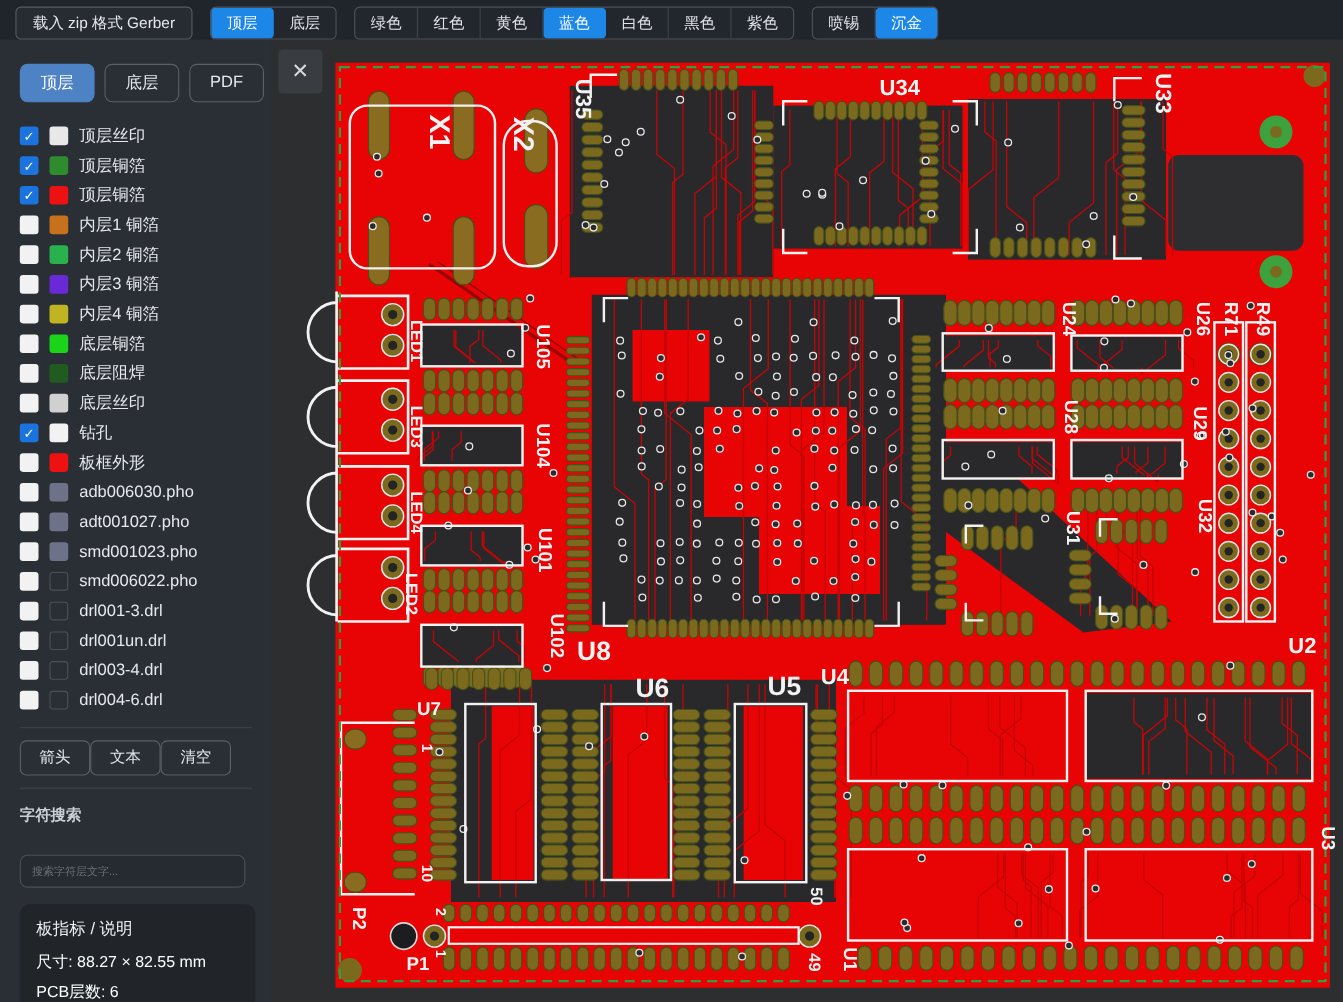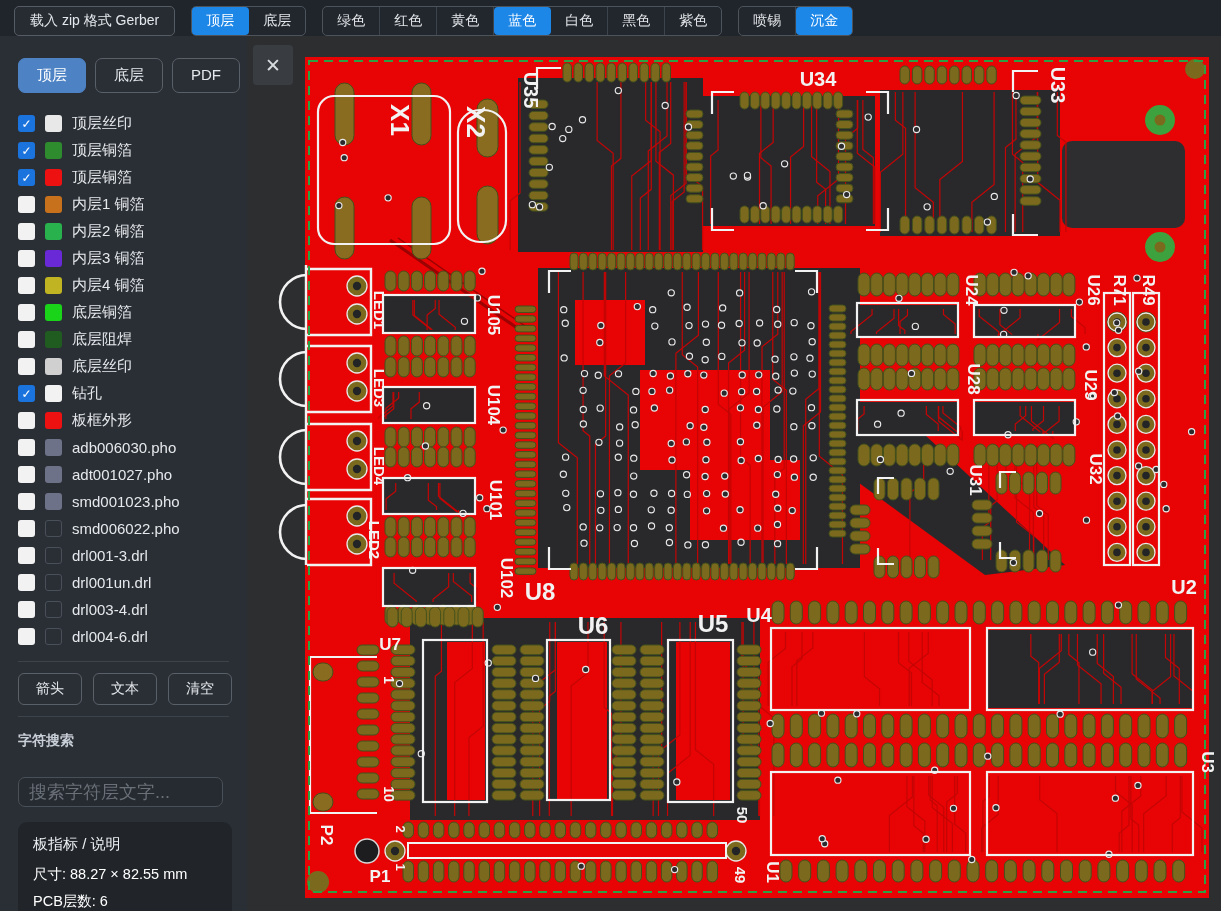--- a/index.html
+++ b/index.html
@@ -22,25 +22,25 @@
   .tab{padding:7px 18px;border:1px solid #5a6068;border-radius:7px;font-size:15px;color:#e4e8ec;background:transparent}
   .tab.active{background:#4d82c4;border-color:#4d82c4;color:#fff}
   .layer-row{display:flex;align-items:center;gap:10px;height:27px}
   .cb{width:17px;height:17px;border-radius:3px;background:#f2f2f2;flex:0 0 auto;
       display:flex;align-items:center;justify-content:center;font-size:12px;color:#fff}
   .cb.on{background:#1b74dd}
   .sw{width:17px;height:17px;border-radius:3px;flex:0 0 auto}
   .sw.none{background:transparent;border:1px solid #4a505a;box-sizing:border-box}
   .layer-label{font-size:15px;color:#e6e9ec;white-space:nowrap}
   .divider{border:none;border-top:1px solid #3d434b;margin:11px 18px 11px 0}
-  .tools{display:flex;gap:11px}
+  .tools{display:flex;}
   .tool-btn{border:1px solid #5a6068;border-radius:6px;padding:6px 17px;font-size:14px;color:#e4e8ec;background:transparent}
   .search-label{font-size:14px;font-weight:bold;color:#c9cfd6;margin:15px 0 27px}
   .search-input{width:205px;height:30px;box-sizing:border-box;background:#262b31;border:1px solid #4a5057;
-                border-radius:7px;color:#dfe3e8;font-size:18px;padding:0 10px;outline:none;font-family:"Liberation Sans",sans-serif}
+                border-radius:7px;color:#dfe3e8;font-size:10px;padding:0 10px;outline:none;font-family:"Liberation Sans",sans-serif}
   .search-input::placeholder{color:#6a7078}
   .info-card{margin-top:15px;width:214px;background:#212529;border-radius:9px;padding:13px 0 13px 15px;box-sizing:border-box}
   .info-title{font-weight:normal;font-size:15px;color:#eef1f4;margin-bottom:11px}
   .info-row{font-size:14.5px;color:#ffffff;margin:8px 0}
   
   .viewer{position:absolute;left:247px;top:36px;width:974px;height:875px;background:#2d2e30;overflow:hidden}
   .close-btn{position:absolute;left:6px;top:9px;width:40px;height:40px;background:#393d42;border-radius:4px;
              color:#d9dcdf;font-size:19px;display:flex;align-items:center;justify-content:center;z-index:3}
   #pcb{position:absolute;left:0;top:0;z-index:1}
 </style>

